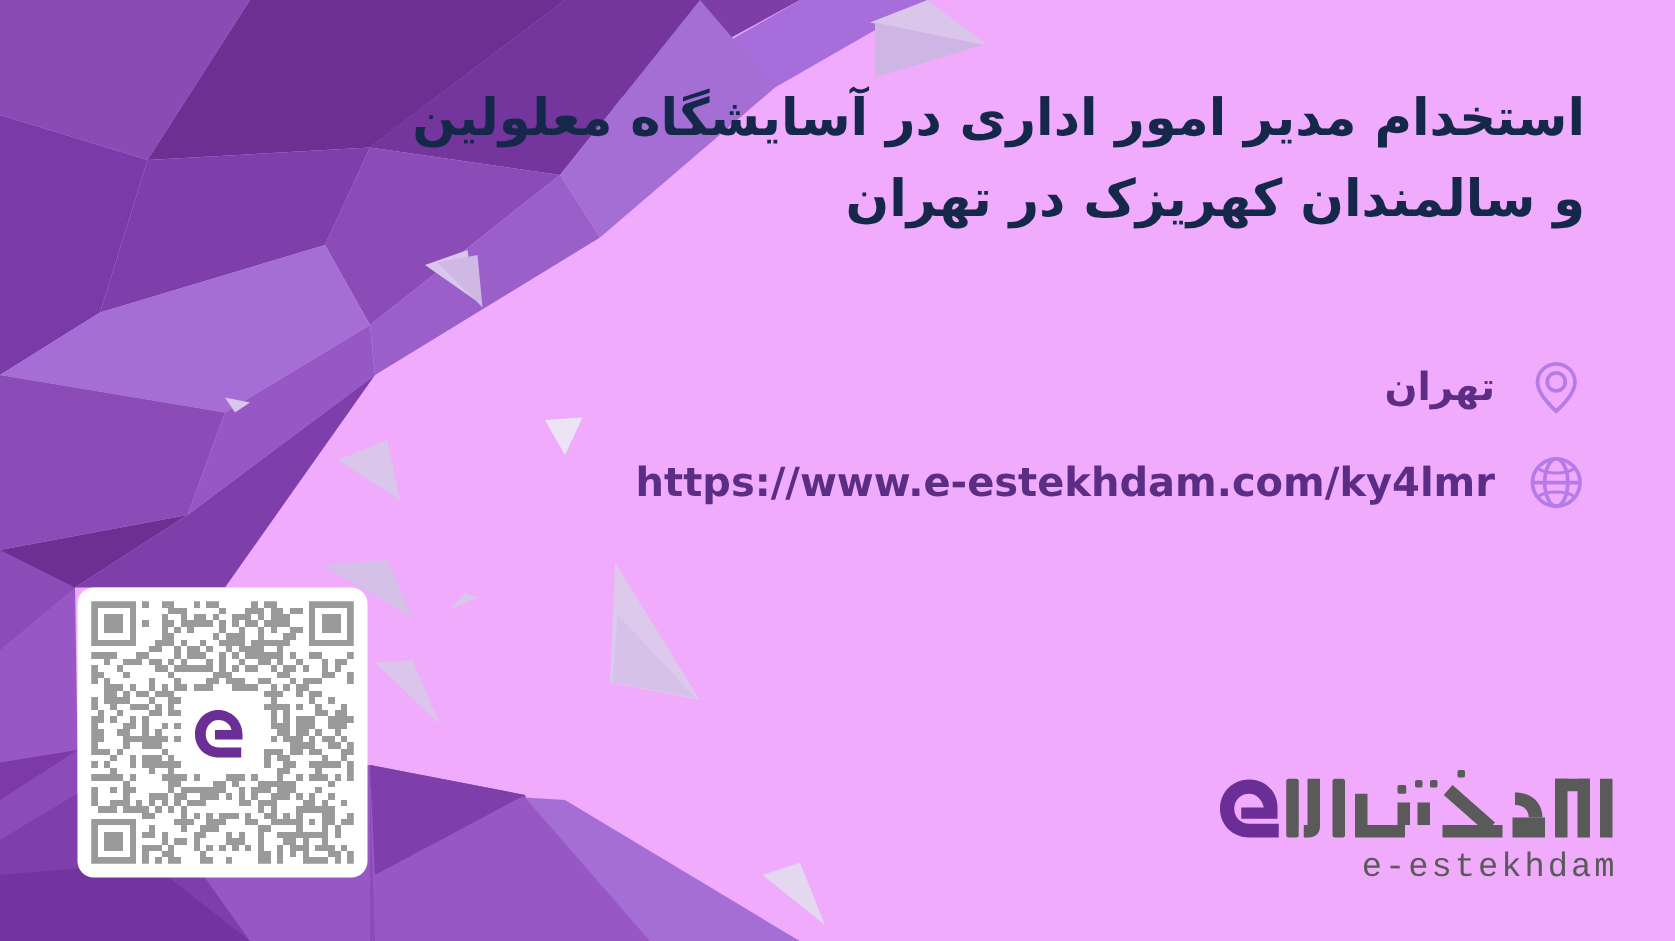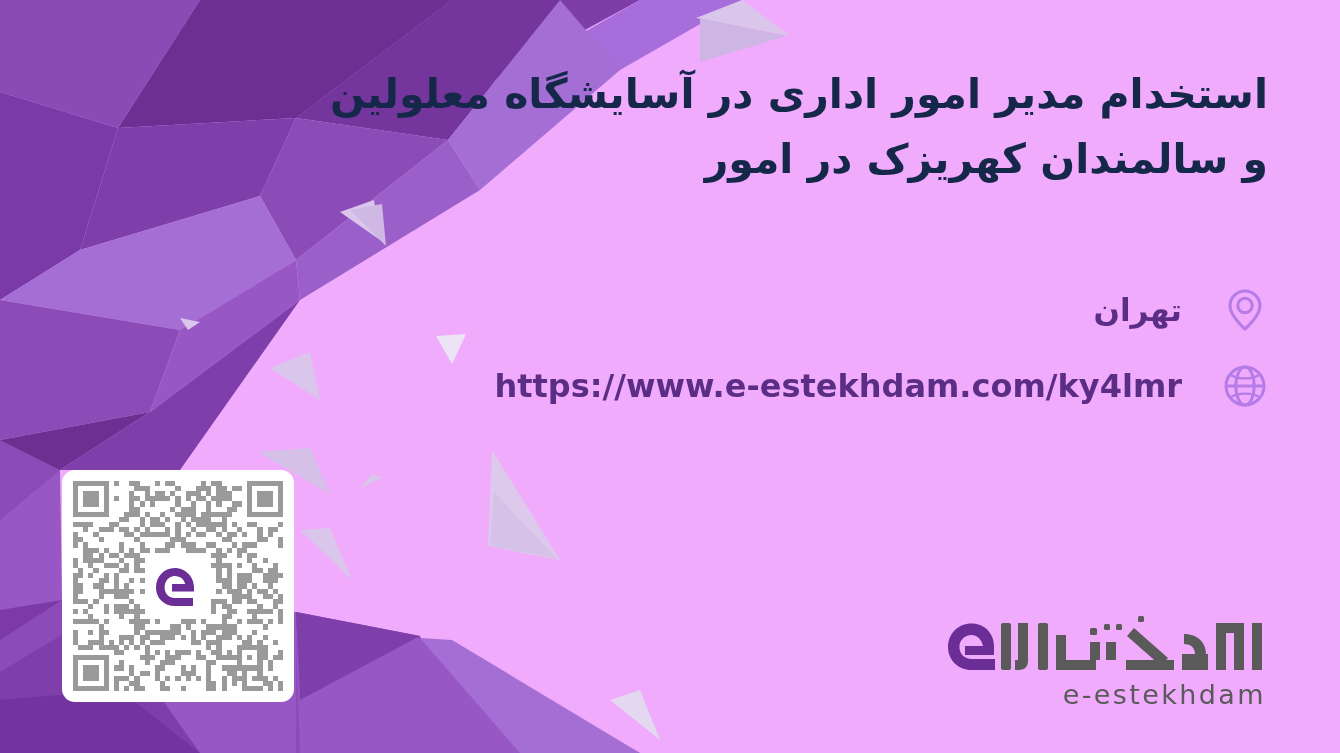--- a/index.html
+++ b/index.html
@@ -53,21 +53,21 @@
     top: 272px;
     right: 72px;
     width: 930px;
     direction: rtl;
   }
   .info-row {
     display: flex;
     flex-direction: row;
     align-items: center;
     justify-content: flex-start;
-    gap: 40px;
+    gap: 26px;
     height: 76px;
   }
   .info-icon {
     flex: 0 0 auto;
     width: 46px;
     height: 46px;
     display: flex;
     align-items: center;
     justify-content: center;
   }
@@ -113,24 +113,25 @@
     background: #ffffff;
     border-radius: 6px;
     display: flex;
     align-items: center;
     justify-content: center;
   }
 
   
   #brand-logo {
     position: absolute;
-    left: 938px;
+    left: 966px;
     top: 614px;
     width: 330px;
     height: 96px;
+    font-family: Liberation Mono, monospace;
   }
   #brand-wordmark { display:block; }
   #brand-latin {
     position: absolute;
     right: 2px;
     bottom: 0px;
     color: #5a5a5a;
     font-size: 27px;
     letter-spacing: 2.4px;
     direction: ltr;
@@ -184,21 +185,21 @@
     <polygon points="300,530 330,528 352,580" fill="#d9c6ea"></polygon>
     <polygon points="488,546 492,450 560,560" fill="#dcc9ec"></polygon>
     <polygon points="490,546 494,492 556,558" fill="#d6c1e8"></polygon>
     <polygon points="180,318 200,322 188,330" fill="#d9c6ea"></polygon>
     <polygon points="436,336 466,334 452,364" fill="#ece4f5"></polygon>
     <polygon points="610,700 640,690 660,740" fill="#e4d7f0"></polygon>
   </svg>
 
   <div id="title-block">
     <div class="title-line">استخدام مدیر امور اداری در آسایشگاه معلولین</div>
-    <div class="title-line">و سالمندان کهریزک در امور</div>
+    <div class="title-line">و سالمندان کهریزک در تهران</div>
   </div>
 
   <div id="info-block">
 
     <div class="info-row">
       <span class="info-icon">
         <svg width="42" height="46" viewBox="0 0 42 46" aria-hidden="true">
           <path d="M21 4 C12.7 4 6 10.7 6 19 C6 29 21 42 21 42 C21 42 36 29 36 19 C36 10.7 29.3 4 21 4 Z" fill="none" stroke="#b57ce8" stroke-width="3" stroke-linejoin="round"></path>
           <circle cx="21" cy="18.5" r="7.2" fill="none" stroke="#b57ce8" stroke-width="3"></circle>
         </svg>

